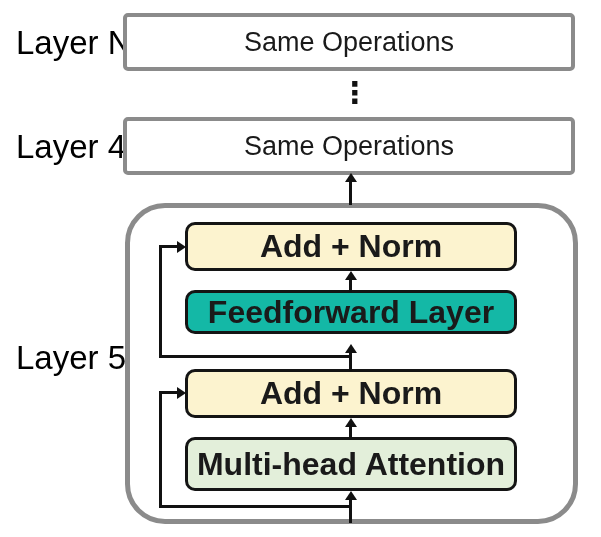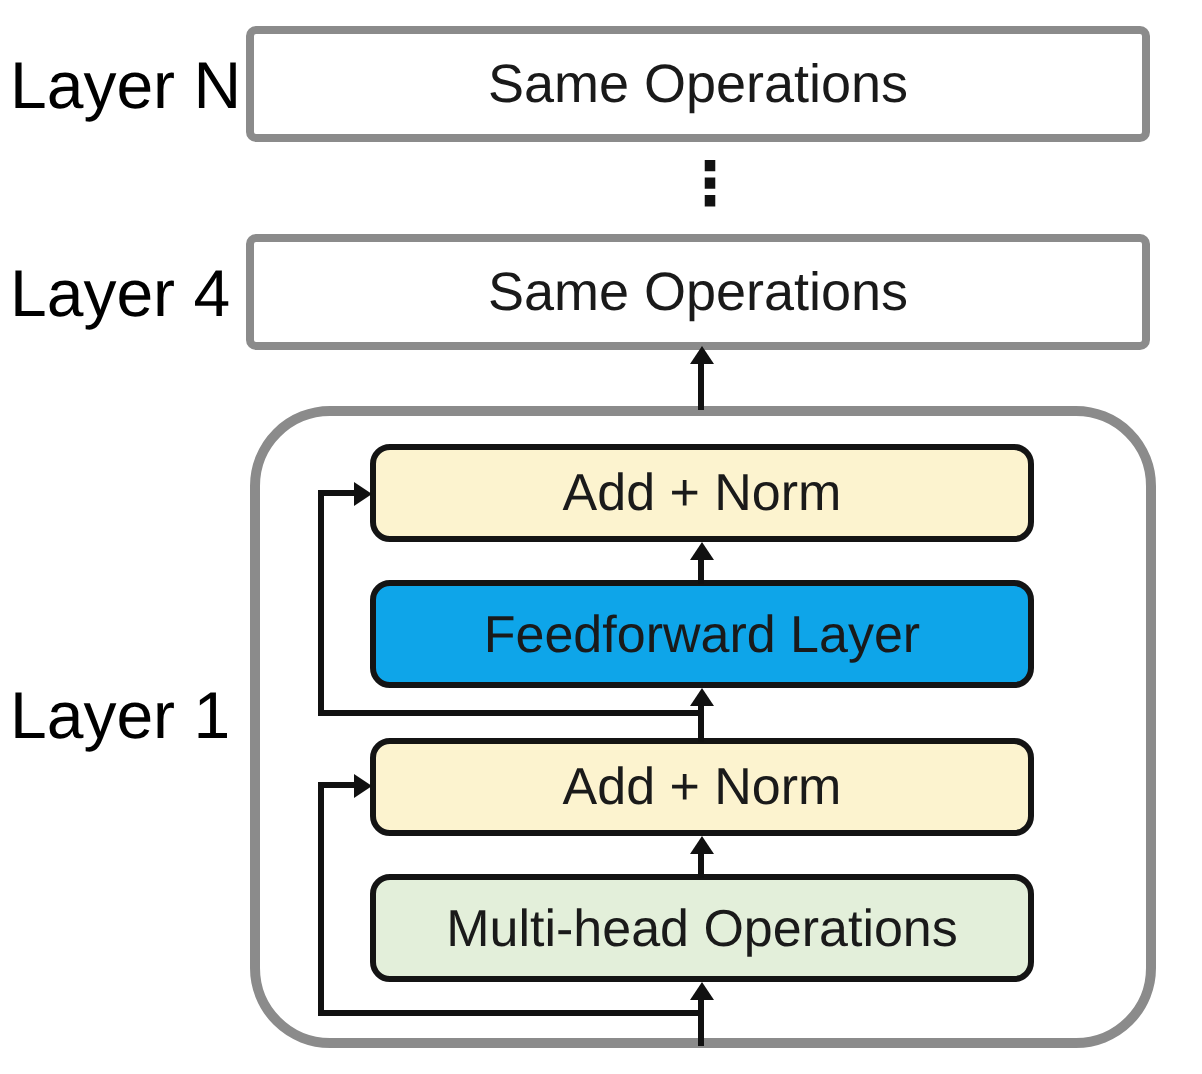--- a/index.html
+++ b/index.html
@@ -12,21 +12,21 @@
   html,body{background:var(--background);}
   .canvas{
     position:relative;
     width:601px;height:537px;
     background:var(--background);
     font-family:"Liberation Sans","DejaVu Sans",sans-serif;
     color:#111;
     overflow:hidden;
   }
   .layer-label{
-    position:absolute;left:5px;width:106px;
+    position:absolute;left:16px;width:106px;
     font-size:33px;line-height:36px;font-weight:500;
     text-align:center;color:#000;white-space:nowrap;
   }
   .outer-box{
     position:absolute;left:123px;width:452px;height:58px;
     border:4px solid var(--outer-border);border-radius:5px;
     background:#fff;
     display:flex;align-items:center;justify-content:center;
   }
   .outer-box-text{
@@ -41,21 +41,21 @@
     position:absolute;left:125px;top:203px;width:453px;height:321px;
     border:5px solid var(--outer-border);border-radius:40px;
     background:#fff;
   }
   .block{
     position:absolute;left:185px;width:332px;
     border:3px solid var(--block-border);border-radius:10px;
     display:flex;align-items:center;justify-content:center;
   }
   .block-text{
-    font-size:26px;font-weight:400;color:#1a1a1a;white-space:nowrap;
+    font-size:32px;font-weight:700;color:#1a1a1a;white-space:nowrap;
   }
   .vline,.hline{position:absolute;background:var(--arrow);}
   .head-up{
     position:absolute;width:0;height:0;
     border-left:6px solid transparent;
     border-right:6px solid transparent;
     border-bottom:9px solid var(--arrow);
   }
   .head-right{
     position:absolute;width:0;height:0;
@@ -75,33 +75,33 @@
   </div>
 
   <div class="ellipsis">⋮</div>
 
   <div class="layer-label" style="top:129px">Layer 4</div>
   <div class="outer-box" style="top:117px">
     <span class="outer-box-text">Same Operations</span>
   </div>
 
   <div class="l1-container"></div>
-  <div class="layer-label" style="top:340px">Layer 1</div>
+  <div class="layer-label" style="top:340px">Layer 5</div>
 
   <div class="block" style="top: 222px; height: 49px; background-color: rgb(252, 243, 207);">
     <span class="block-text">Add + Norm</span>
   </div>
-  <div class="block" style="top: 290px; height: 54px; background-color: #0ea5e9;">
+  <div class="block" style="top: 290px; height: 44px; background-color: #14b8a6;">
     <span class="block-text">Feedforward Layer</span>
   </div>
   <div class="block" style="top: 369px; height: 49px; background-color: rgb(252, 243, 207);">
     <span class="block-text">Add + Norm</span>
   </div>
   <div class="block" style="top: 437px; height: 54px; background-color: rgb(227, 239, 218);">
-    <span class="block-text">Multi-head Operations</span>
+    <span class="block-text">Multi-head Attention</span>
   </div>
 
   <div class="vline" style="left:349px;top:181px;width:3px;height:24px"></div>
   <div class="head-up" style="left:345px;top:173px"></div>
 
   <div class="vline" style="left:349px;top:279px;width:3px;height:13px"></div>
   <div class="head-up" style="left:345px;top:271px"></div>
 
   <div class="vline" style="left:349px;top:352px;width:3px;height:19px"></div>
   <div class="head-up" style="left:345px;top:344px"></div>

